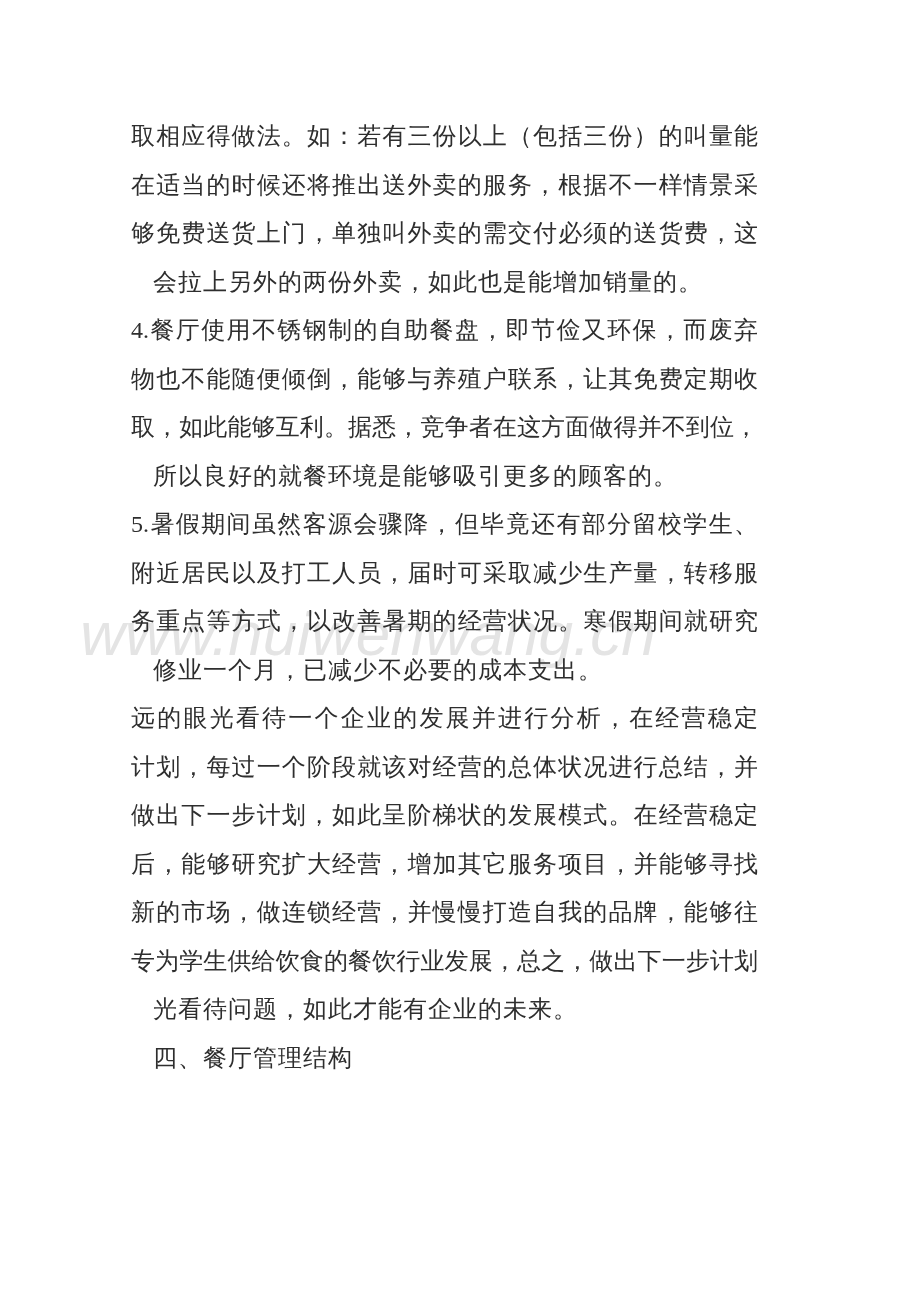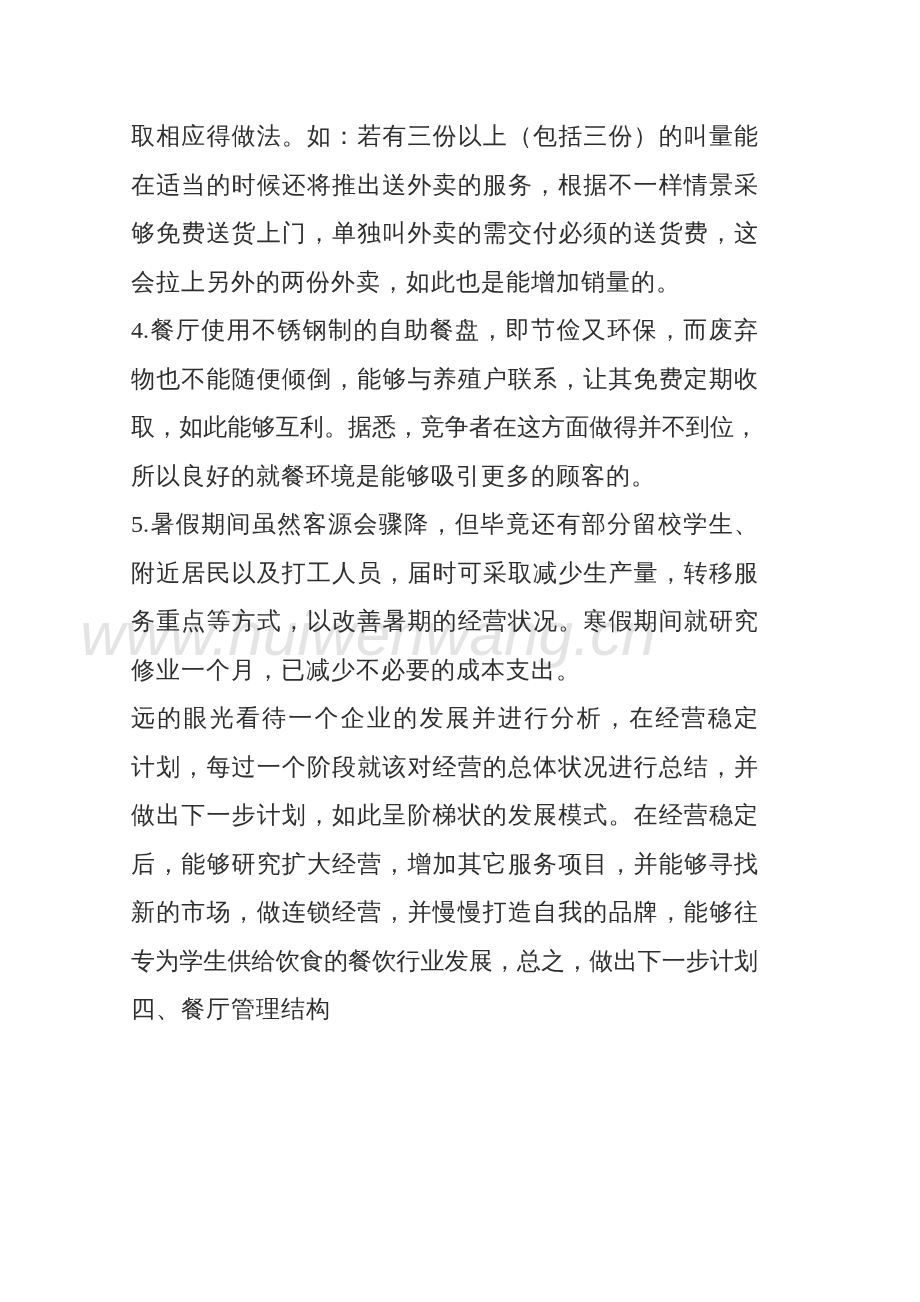--- a/index.html
+++ b/index.html
@@ -49,20 +49,21 @@
     font-size: 24px;
     text-align: justify;
     text-align-last: justify;
     white-space: nowrap;
     overflow: hidden;
   }
   .line.last {
     text-align: left;
     text-align-last: left;
     letter-spacing: 1px;
+    margin-left: 22px;
   }
 </style>
 </head>
 <body>
 
 <div class="page">
 
   <div class="watermark">www.huiwenwang.cn</div>
 
   <div class="doc-text">
@@ -81,17 +82,18 @@
     <div class="line">附近居民以及打工人员，届时可采取减少生产量，转移服</div>
     <div class="line">务重点等方式，以改善暑期的经营状况。寒假期间就研究</div>
     <div class="line last">修业一个月，已减少不必要的成本支出。</div>
 
     <div class="line">远的眼光看待一个企业的发展并进行分析，在经营稳定</div>
     <div class="line">计划，每过一个阶段就该对经营的总体状况进行总结，并</div>
     <div class="line">做出下一步计划，如此呈阶梯状的发展模式。在经营稳定</div>
     <div class="line">后，能够研究扩大经营，增加其它服务项目，并能够寻找</div>
     <div class="line">新的市场，做连锁经营，并慢慢打造自我的品牌，能够往</div>
     <div class="line">专为学生供给饮食的餐饮行业发展，总之，做出下一步计划</div>
+    <div class="line last">光看待问题，如此才能有企业的未来。</div>
 
     <div class="line last">四、餐厅管理结构</div>
 
   </div>
 </div>
 
 </body></html>

